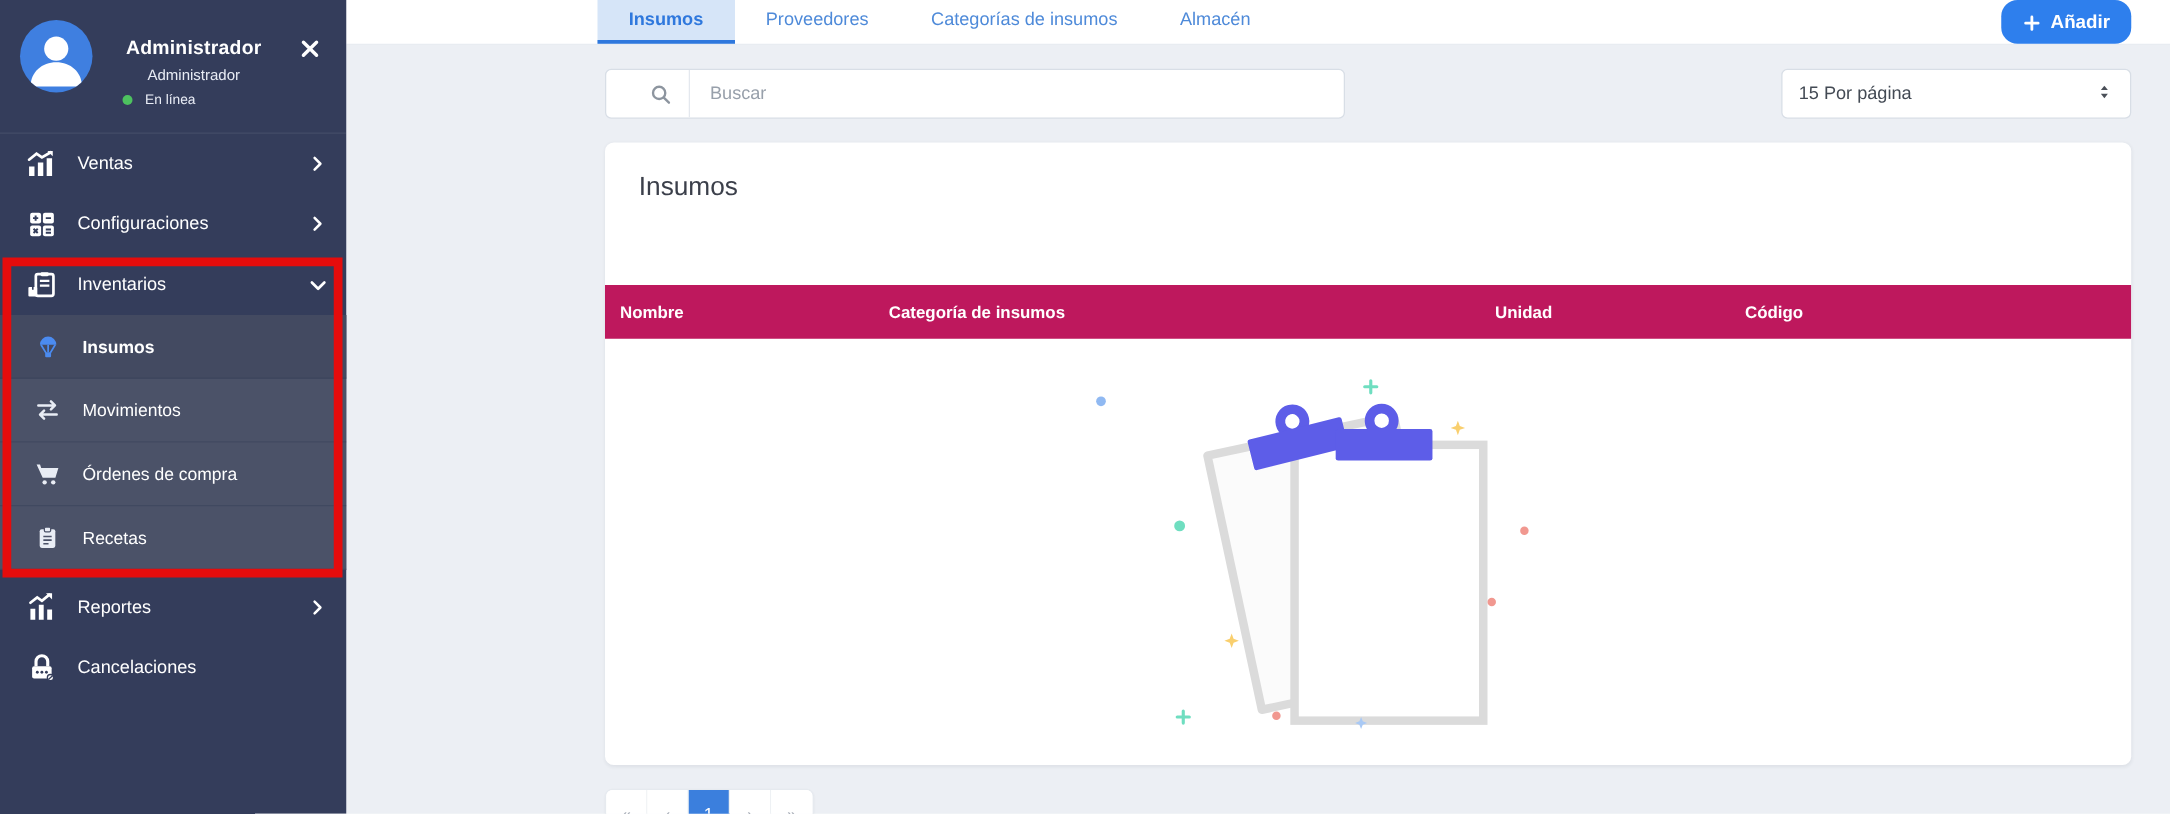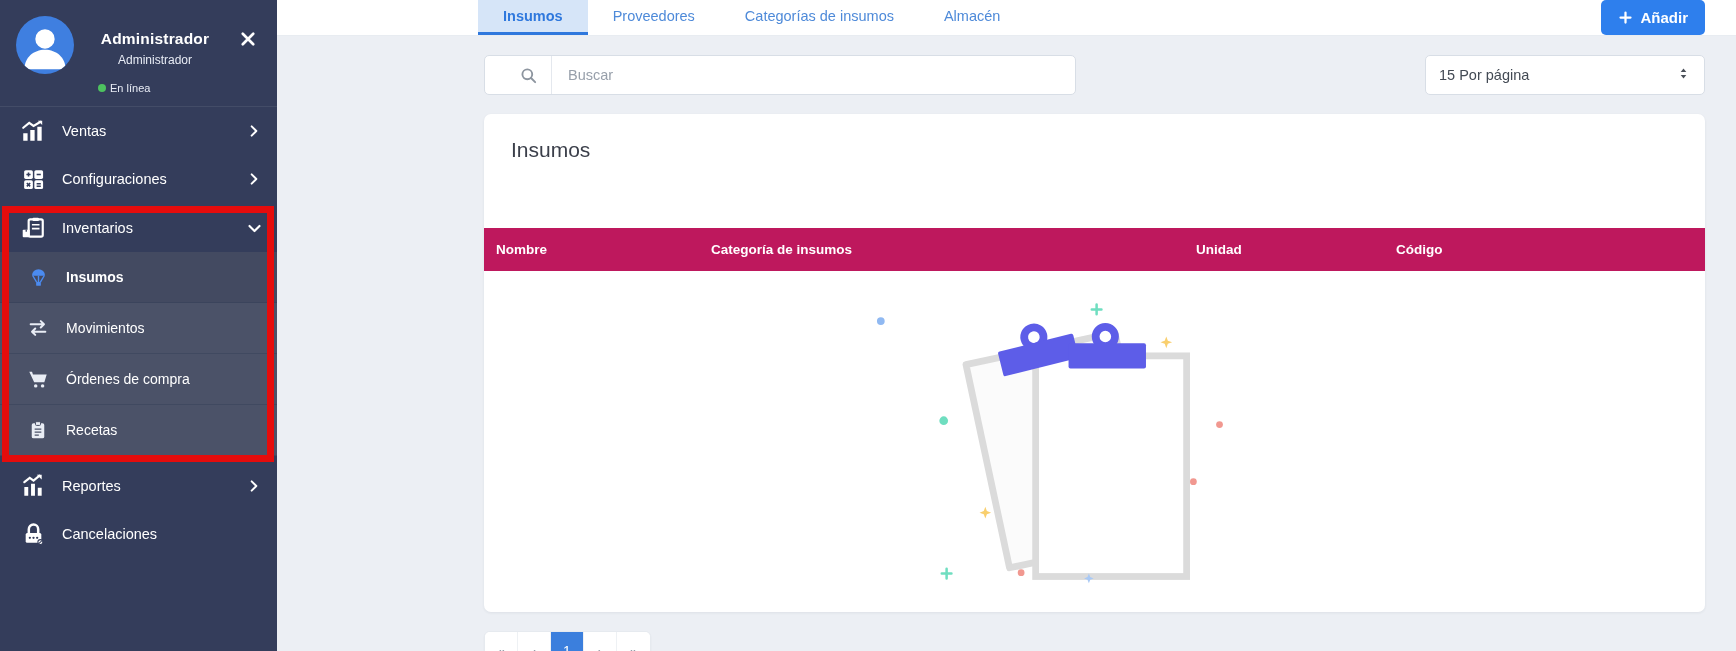--- a/index.html
+++ b/index.html
@@ -6,21 +6,21 @@
   html,body { width:1736px; height:651px; overflow:hidden; }
   body { font-family:"Liberation Sans","DejaVu Sans",sans-serif; background:#eceff4; position:relative; }
 
   
   .sidebar { position:absolute; left:0; top:0; width:277px; height:651px; background:#343d5b; color:#fff; z-index:2; }
   .user-panel { position:relative; height:107px; border-bottom:1px solid rgba(255,255,255,.08); }
   .avatar { position:absolute; left:16px; top:16px; width:58px; height:58px; border-radius:50%; background:#3f7fe0; overflow:hidden; }
   .user-block { position:absolute; left:90px; top:30px; width:130px; text-align:center; }
   .user-name { font-size:15.5px; font-weight:bold; letter-spacing:.2px; }
   .user-role { font-size:12px; margin-top:5px; color:#e8ecf5; }
-  .user-status { margin-top:15px; font-size:11px; display:flex; align-items:center; justify-content:flex-start; gap:4px; padding-left:8px; color:#e8ecf5; }
+  .user-status { margin-top:7px; font-size:11px; display:flex; align-items:center; justify-content:flex-start; gap:10px; padding-left:8px; color:#e8ecf5; }
   .status-dot { width:8px; height:8px; border-radius:50%; background:#4dc25f; display:inline-block; }
   .close-btn { position:absolute; right:20px; top:30px; width:18px; height:18px; background:none; border:none; cursor:pointer; color:#fff; }
 
   .nav-item { height:48px; display:flex; align-items:center; padding:0 16px 0 18px; cursor:pointer; }
   .nav-icon { width:30px; height:26px; margin-right:14px; display:flex; align-items:center; justify-content:center; color:#fff; flex:none; }
   .nav-label { flex:1; font-size:14.5px; color:#fff; }
   .chev { width:14px; height:14px; color:#fff; flex:none; }
 
   .submenu { background:#4b5268; }
   .submenu .nav-item { height:51px; padding-left:26px; border-bottom:1px solid rgba(47,56,84,.35); }
@@ -32,21 +32,21 @@
   .nav-gap { height:6px; }
 
   .annotation-box { position:absolute; left:2px; top:206px; width:272px; height:256px; border:7px solid #e50c0c; z-index:60; pointer-events:none; }
 
   
   .main { position:absolute; left:277px; top:0; width:1459px; height:651px; display:flex; flex-direction:column; }
   .topbar { height:59px; background:#fff; display:flex; border-bottom:1px solid #e8ecf1; }
   .tabs { margin-left:201px; display:flex; height:100%; }
   .tab { display:flex; align-items:center; padding:0 25px; font-size:14.5px; color:#4e8ad9; border-bottom:3px solid transparent; cursor:pointer; }
   .tab.active { background:#d6e5f8; color:#2f78dd; font-weight:bold; border-bottom-color:#2f78dd; }
-  .add-btn { margin-left:auto; margin-right:31px; align-self:center; display:flex; align-items:center; gap:7px; background:#2e7fed; color:#fff; border:none; border-radius:5px; padding:9px 17px; font-size:15px; font-weight:600; cursor:pointer; }
+  .add-btn { margin-left:auto; margin-right:31px; align-self:center; display:flex; align-items:flex-end; gap:7px; background:#2e7fed; color:#fff; border:none; border-radius:13px; padding:9px 17px; font-size:15px; font-weight:600; cursor:pointer; }
 
   .content { flex:1; padding:19px 31px 0 207px; }
   .toolbar { display:flex; justify-content:space-between; align-items:center; }
   .search-group { width:592px; height:40px; background:#fff; border:1px solid #d8dee6; border-radius:5px; display:flex; align-items:center; overflow:hidden;padding-left:20px; }
   .search-icon-cell { width:47px; align-self:stretch; display:flex; align-items:center; justify-content:center; border-right:1px solid #e4e8ee; color:#8d959f; }
   .search-input { flex:1; height:100%; border:none; outline:none; padding:0 16px; font-size:14.5px; color:#495057; font-family:inherit; background:transparent; }
   .search-input::placeholder { color:#98a0ab; }
   .per-page { width:280px; height:40px; background:#fff; border:1px solid #d8dee6; border-radius:5px; display:flex; align-items:center; justify-content:space-between; padding:0 13px; font-size:14.5px; color:#434a54; cursor:pointer; }
   .updown { color:#4a4f58; }
 

